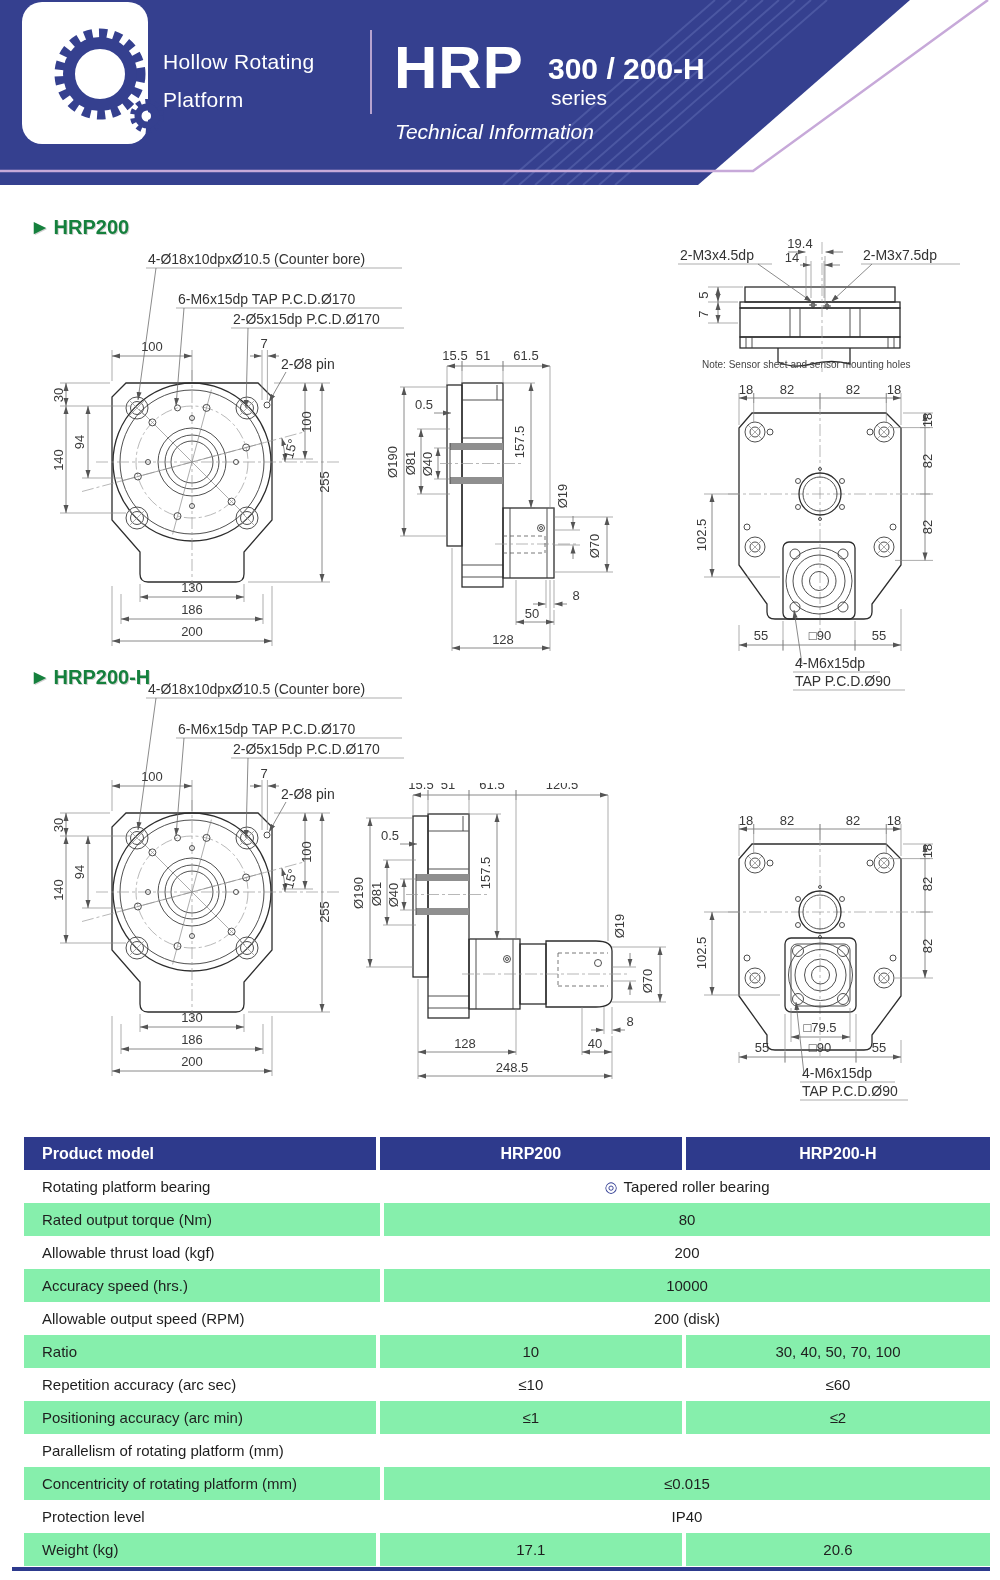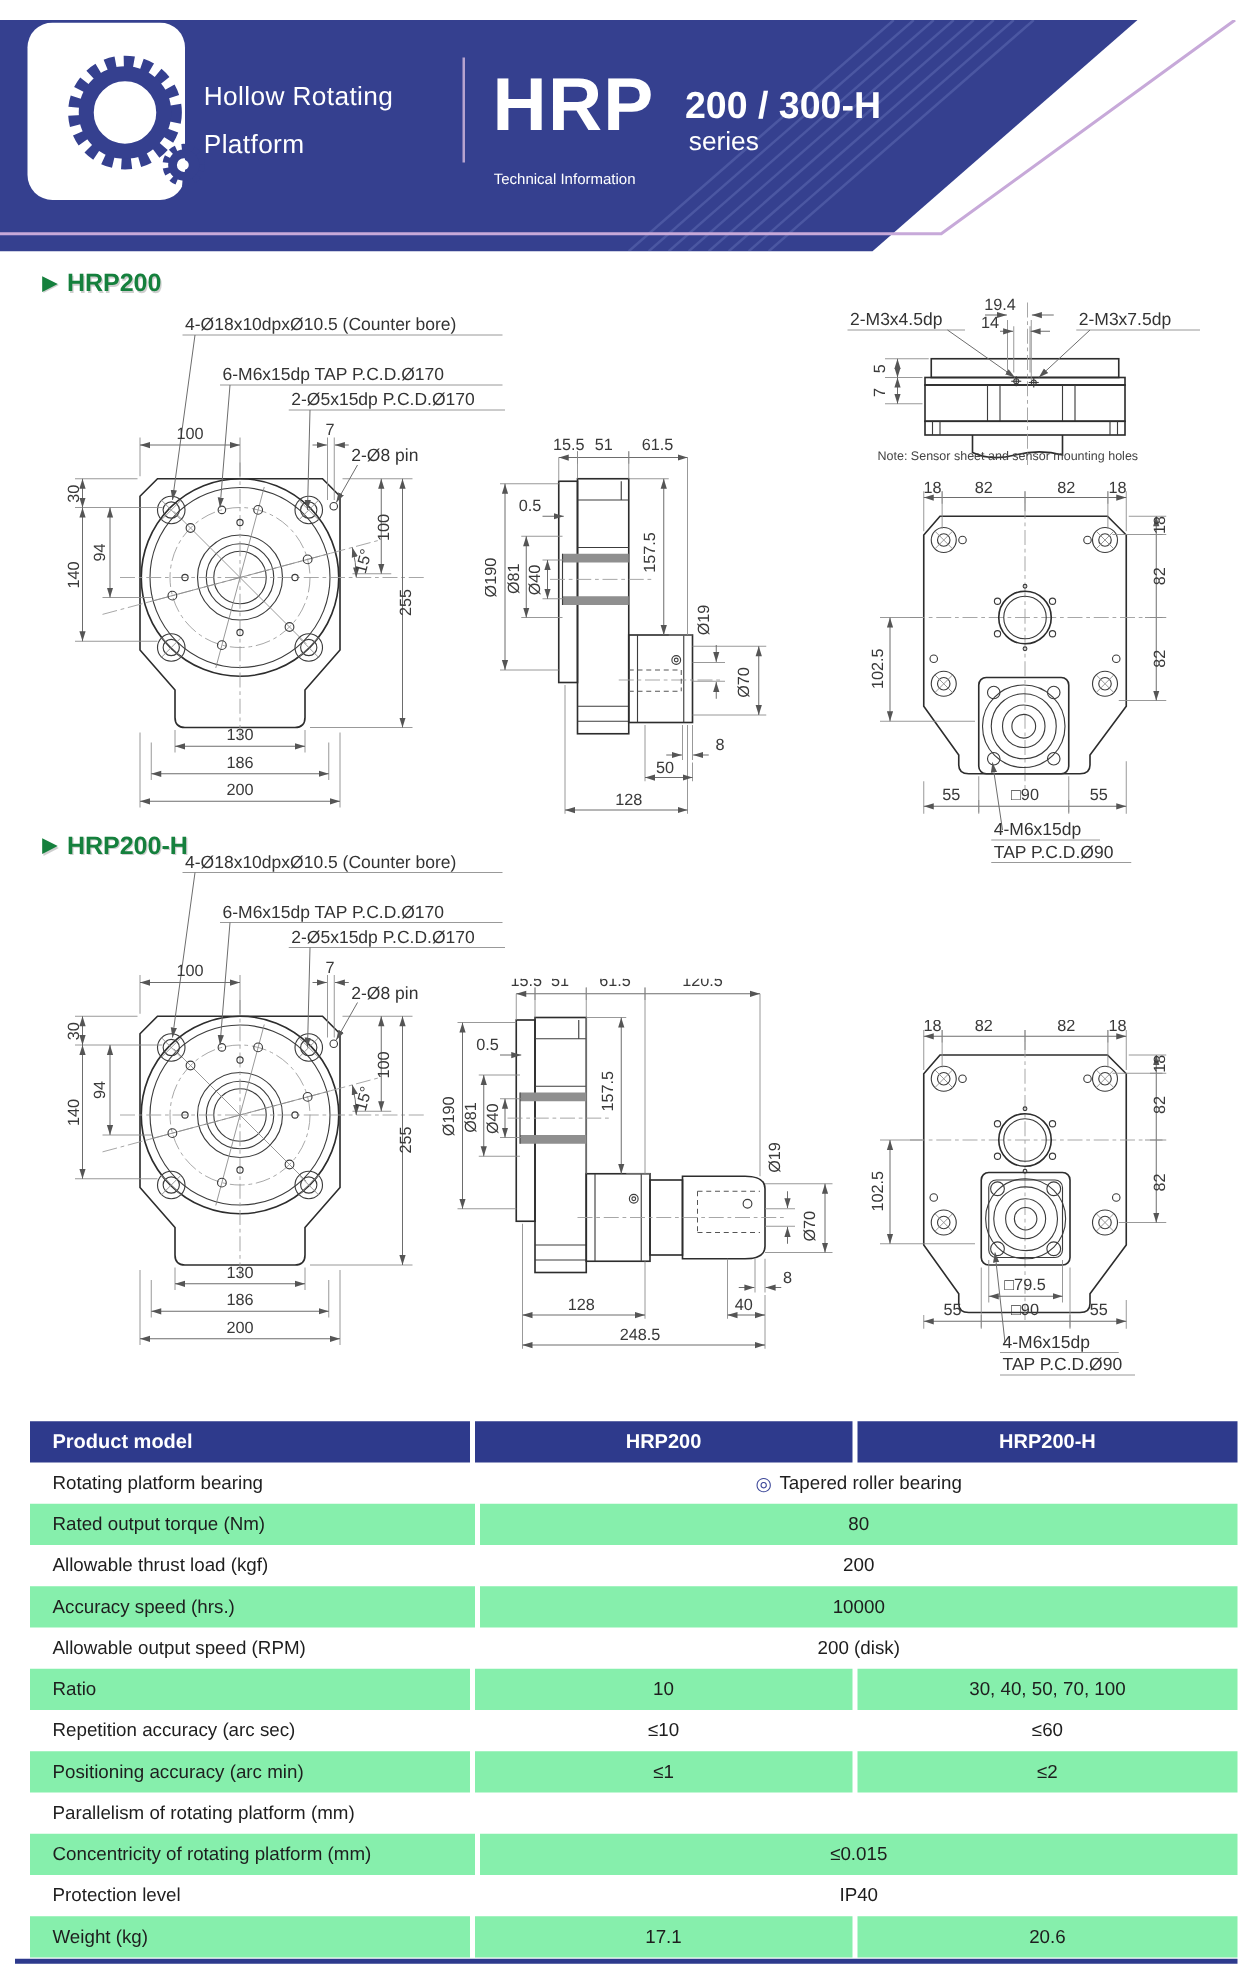--- a/index.html
+++ b/index.html
@@ -1,27 +1,27 @@
 <!DOCTYPE html>
 <html><head>
 <meta charset="utf-8">
 <style>
   html,body{margin:0;padding:0;background:#fff;}
   .page{position:relative;width:1000px;height:1580px;background:#fff;overflow:hidden;
         font-family:"Liberation Sans",sans-serif;}
   .abs{position:absolute;}
   
-  .banner{position:absolute;left:0;top:16px;width:1000px;height:190px;}
+  .banner{position:absolute;left:0;top:0;width:1000px;height:190px;}
   .btxt{position:absolute;color:#fff;white-space:nowrap;}
   .brand{font-size:21px;font-weight:500;letter-spacing:.3px;}
   .vline{position:absolute;width:2px;background:#b7a3cf;}
   .hrp{font-size:60px;font-weight:700;line-height:1;letter-spacing:1px;}
   .nums{font-size:30px;font-weight:700;}
   .series{font-size:21px;font-weight:400;}
-  .tech{font-size:12px;font-weight:400;}
+  .tech{font-size:21px;font-weight:400;font-style:italic;}
   
   .stitle{position:absolute;color:#15803d;font-size:20px;font-weight:700;
           text-shadow:1px 1px 0 rgba(60,60,60,.25);white-space:nowrap;}
   .stitle .tri{font-size:15px;margin-right:8px;position:relative;top:-2px;}
   
   .o{stroke:#2d2d2d;stroke-width:1.3;fill:none;}
   .i{stroke:#3c3c3c;stroke-width:.9;fill:none;}
   .e{stroke:#8a8a8a;stroke-width:.7;fill:none;}
   .d{stroke:#6d6d6d;stroke-width:.8;fill:none;marker-start:url(#as);marker-end:url(#ae);}
   .din{stroke:#6d6d6d;stroke-width:.8;fill:none;marker-end:url(#ae);}
@@ -86,21 +86,21 @@
     <circle cx="80" cy="72" r="40" fill="none" stroke="#35408f" stroke-width="11" stroke-dasharray="8 6.4"></circle>
     <circle cx="80" cy="72" r="31" fill="none" stroke="#35408f" stroke-width="12"></circle>
     <circle cx="127" cy="114" r="13.5" fill="none" stroke="#35408f" stroke-width="7" stroke-dasharray="4.6 4.2"></circle>
     <circle cx="127" cy="114" r="9" fill="none" stroke="#35408f" stroke-width="7"></circle>
     <circle cx="127" cy="114" r="4" fill="#fff"></circle>
   </svg>
   <div class="btxt brand" style="left:163px;top:50px">Hollow Rotating</div>
   <div class="btxt brand" style="left:163px;top:88px">Platform</div>
   <div class="vline" style="left:370px;top:30px;height:84px"></div>
   <div class="btxt hrp" style="left:394px;top:38px">HRP</div>
-  <div class="btxt nums" style="left:548px;top:52px">200 / 300-H</div>
+  <div class="btxt nums" style="left:548px;top:52px">300 / 200-H</div>
   <div class="btxt series" style="left:551px;top:86px">series</div>
   <div class="btxt tech" style="left:395px;top:120px">Technical Information</div>
 </div>
 
 <div class="stitle" style="left:34px;top:216px">
   <span class="tri">▶</span><span>HRP200</span>
 </div>
 <div class="stitle" style="left:34px;top:666px">
   <span class="tri">▶</span><span>HRP200-H</span>
 </div>

